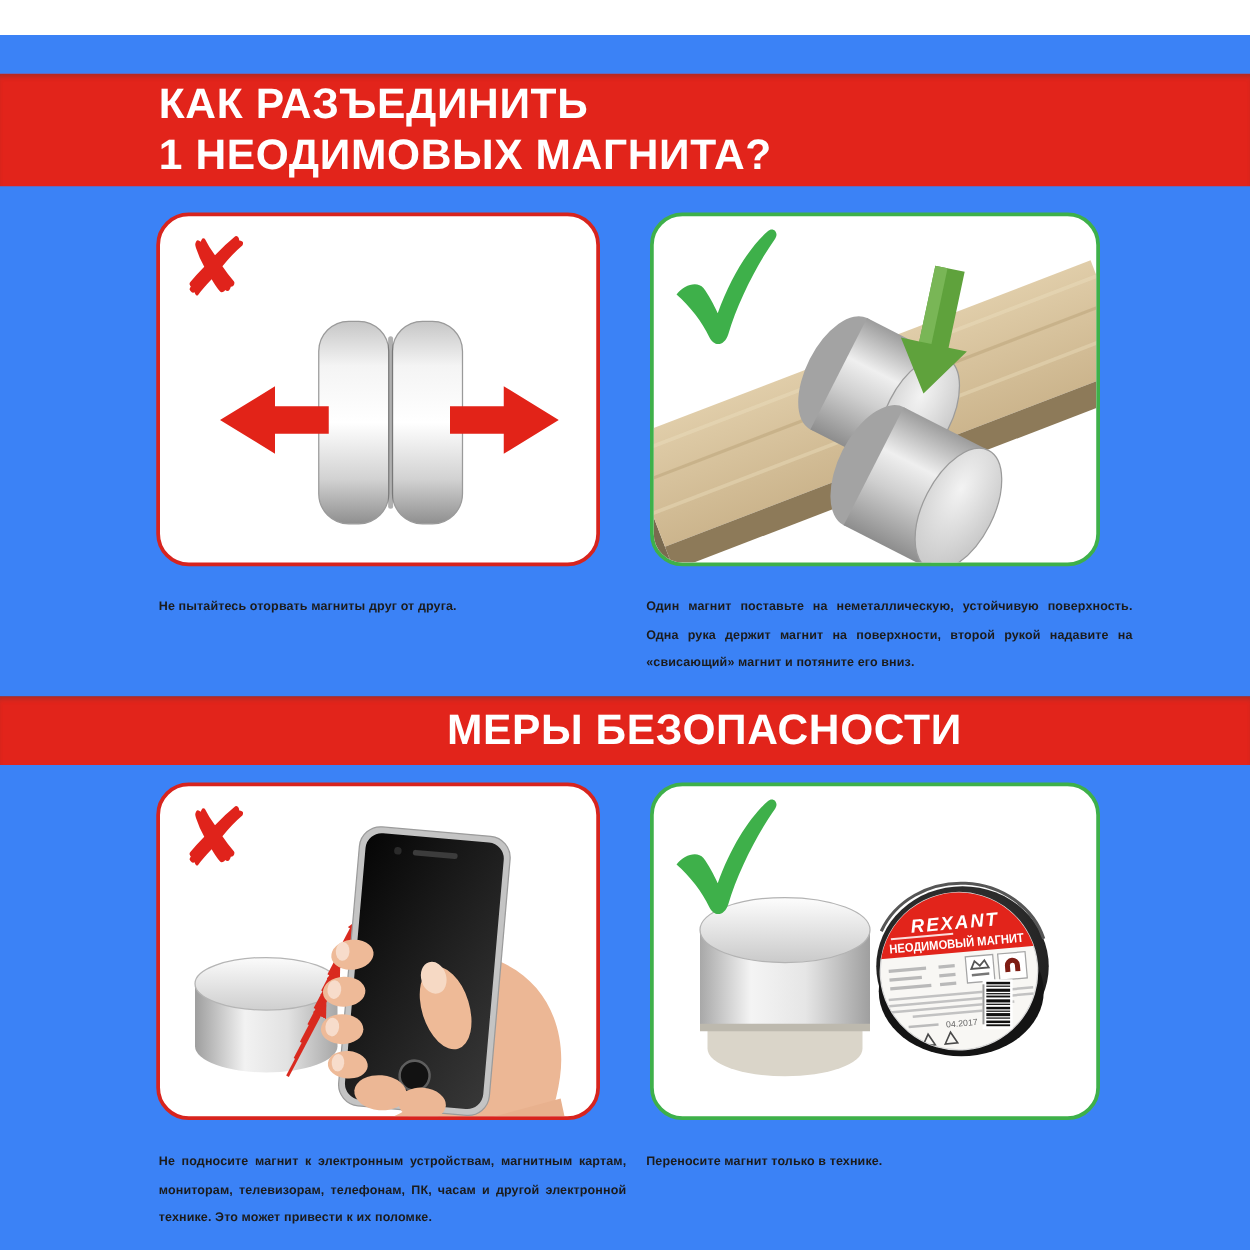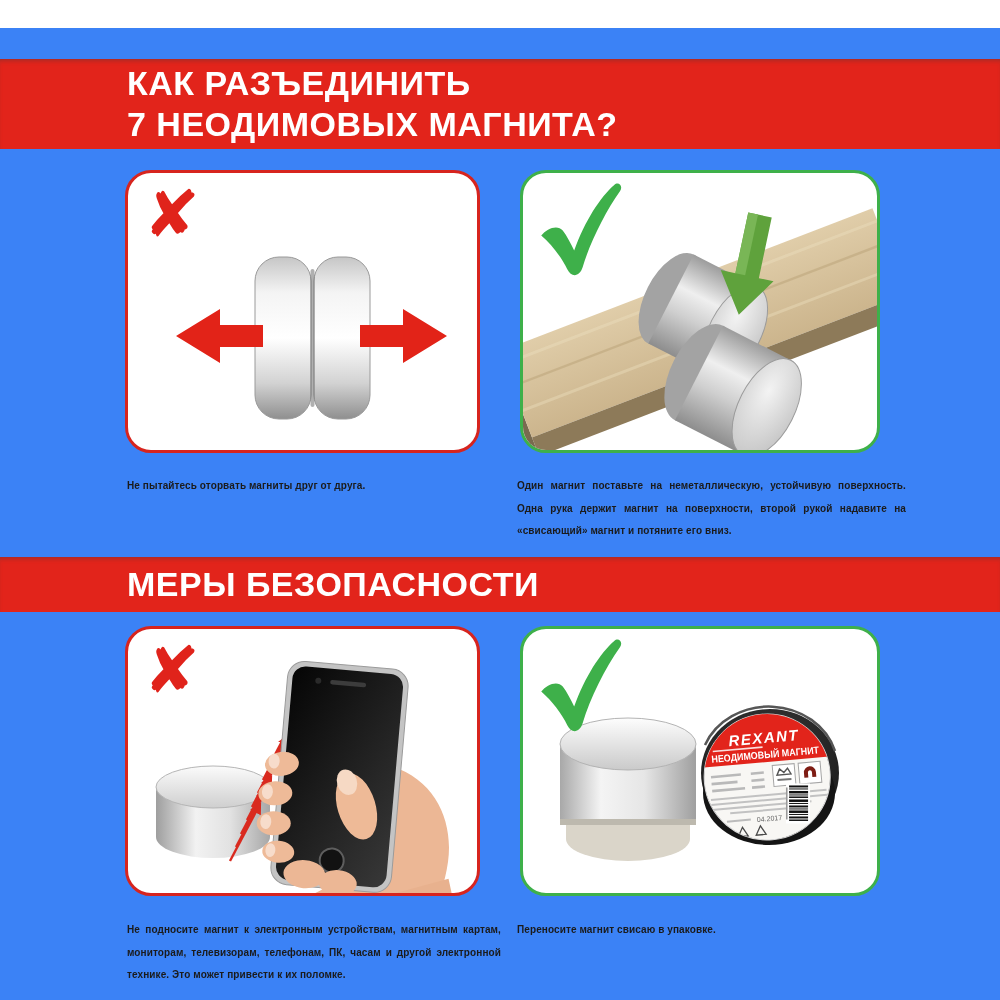--- a/index.html
+++ b/index.html
@@ -4,21 +4,21 @@
 <style>
   html,body{margin:0;padding:0;background:#fff;}
   .poster{position:relative;width:1000px;height:1000px;background:#3b82f6;overflow:hidden;
           font-family:"Liberation Sans",sans-serif;margin-top:28px;}
   .banner{position:absolute;left:0;width:1000px;background:#e2241b;color:#fff;
           display:flex;flex-direction:column;justify-content:center;
           padding-left:127px;box-sizing:border-box;
           box-shadow:inset 0 4px 4px -2px rgba(60,60,60,.35);}
   .banner .bl{font-weight:bold;font-size:34px;line-height:41px;letter-spacing:.5px;}
   .banner1{top:31px;height:90px;}
-  .banner2{top:529px;height:55px;}
+  .banner2{top:529px;height:55px;text-align:center;}
   .panel{position:absolute;background:#fff;border-radius:26px;overflow:hidden;box-sizing:border-box;}
   .panel.no{border:3px solid #d7241e;}
   .panel.yes{border:3px solid #3eb04a;}
   .p1{left:125px;top:142px;width:355px;height:283px;}
   .p2{left:520px;top:142px;width:360px;height:283px;}
   .p3{left:125px;top:598px;width:355px;height:270px;}
   .p4{left:520px;top:598px;width:360px;height:270px;}
   .cross{position:absolute;left:16px;top:2px;font-family:"DejaVu Sans",sans-serif;
          font-size:66px;line-height:80px;color:#e0231b;transform:rotate(2deg);z-index:5;}
   .checkwrap{position:absolute;left:12px;top:8px;z-index:5;}
@@ -32,21 +32,21 @@
   .c4{left:517px;top:881px;width:389px;}
   svg text{font-family:"Liberation Sans",sans-serif;}
 </style>
 </head>
 <body>
 
 <div class="poster">
 
   <header class="banner banner1">
     <div class="bl">КАК РАЗЪЕДИНИТЬ</div>
-    <div class="bl">7 НЕОДИМОВЫХ МАГНИТА?</div>
+    <div class="bl">1 НЕОДИМОВЫХ МАГНИТА?</div>
   </header>
 
   <section class="panel no p1">
     <div class="cross">✘</div>
     <svg class="illus" width="349" height="277" viewBox="0 0 349 277">
       <defs>
         <linearGradient id="g1m" x1="0" y1="0" x2="0" y2="1">
           <stop offset="0" stop-color="#c6c6c6"></stop>
             <stop offset=".22" stop-color="#f4f4f4"></stop>
           <stop offset=".5" stop-color="#ffffff"></stop>
@@ -277,15 +277,15 @@
               </g>
               <rect x="2" y="20.5" width="32" height="1.6" fill="#9a9a9a"></rect>
             </g>
           </g>
         </g>
       </g>
     </svg>
   </section>
 
   <p class="cap j c3">Не подносите магнит к электронным устройствам, магнитным картам, мониторам, телевизорам, телефонам, ПК, часам и другой электронной технике. Это может привести к их поломке.</p>
-  <p class="cap c4">Переносите магнит свисаю в упаковке.</p>
+  <p class="cap c4">Переносите магнит только в технике.</p>
 
 </div>
 
 </body></html>

